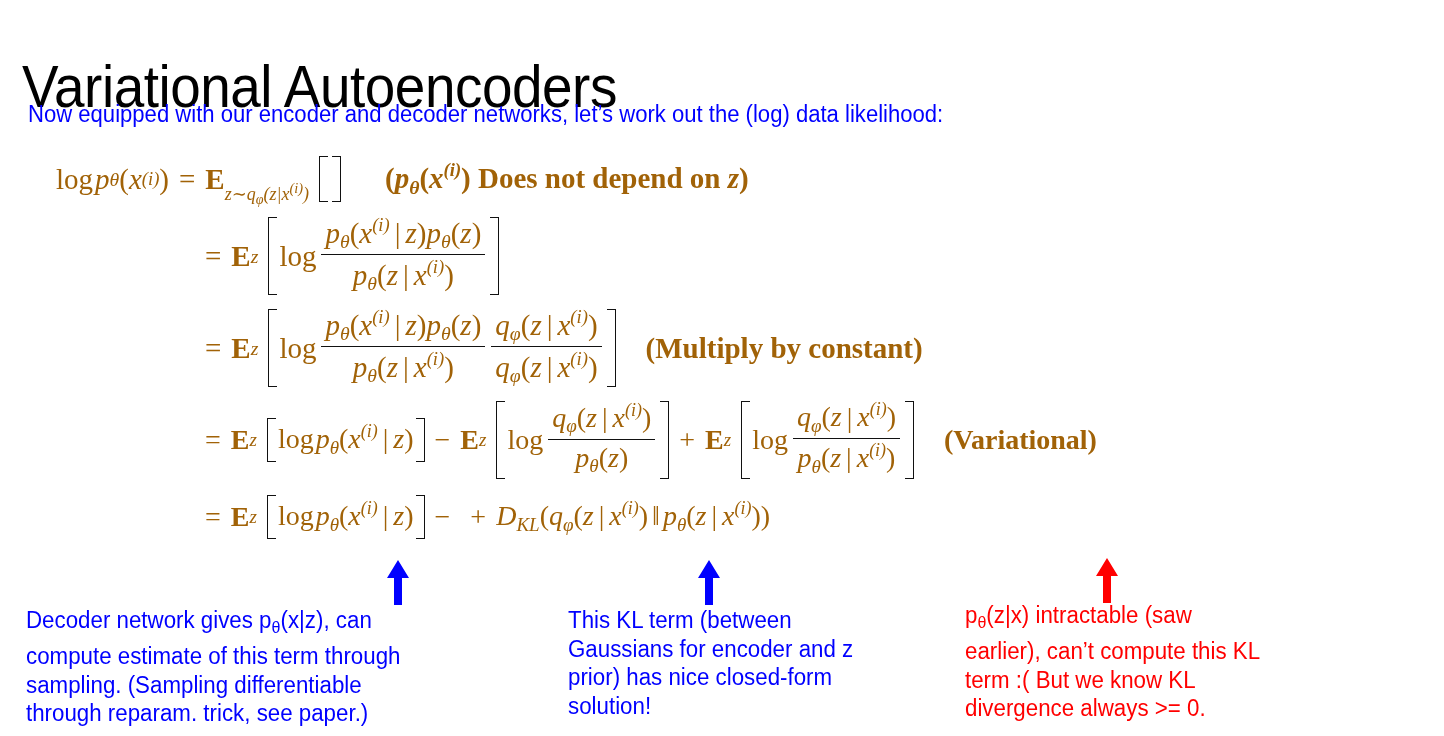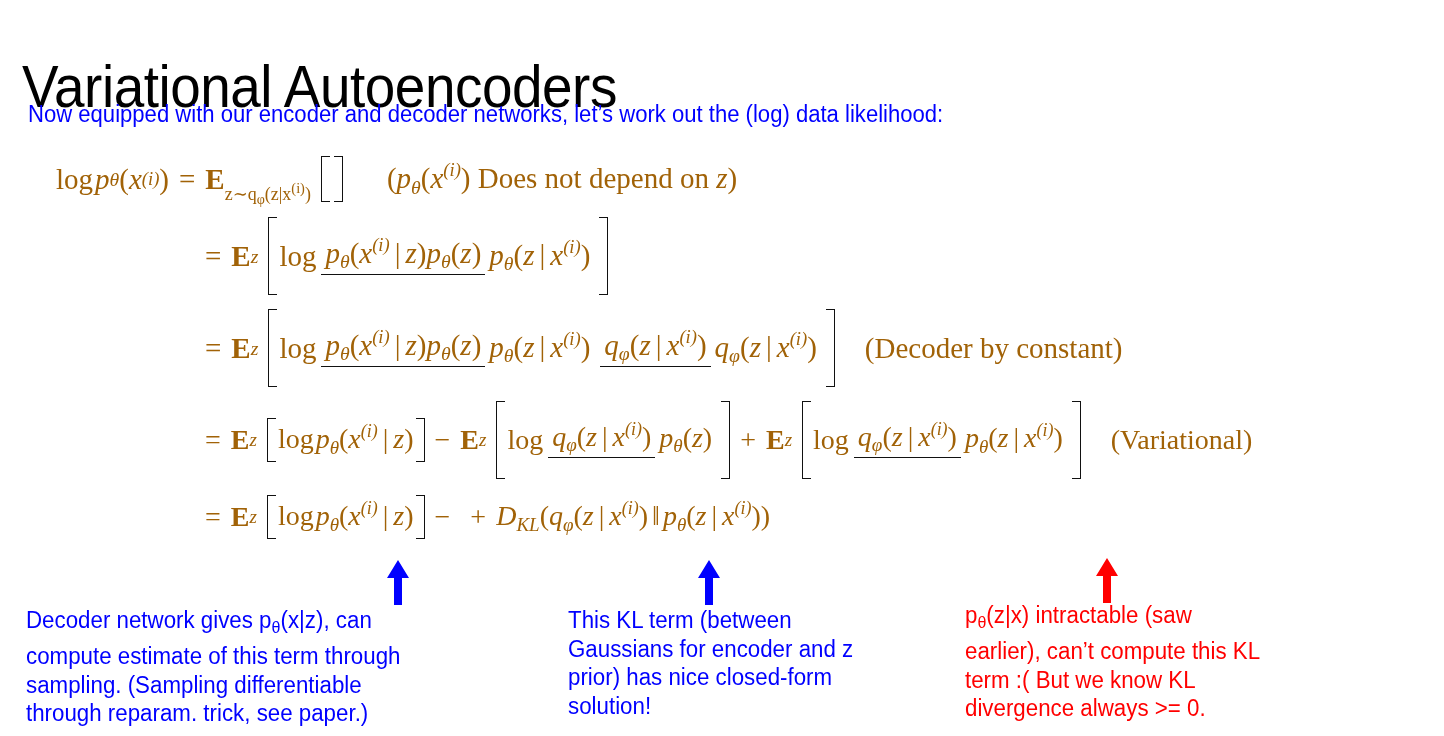--- a/index.html
+++ b/index.html
@@ -72,26 +72,26 @@
     vertical-align: -0.28em;
     font-style: italic;
     display: inline-block;
   }
   .sup {
     font-size: 0.64em;
     vertical-align: 0.62em;
     font-style: italic;
     display: inline-block;
   }
-  .subsub { font-size: 0.72em; vertical-align: -0.25em; display:inline-block;  margin-top: 29px;}
+  .subsub { font-size: 0.72em; vertical-align: -0.25em; display:inline-block; font-style: italic; margin-top: 29px;}
 
   
   .frac {
     display: inline-flex;
-    flex-direction: row;
+    flex-direction: column;
     align-items: center;
     vertical-align: middle;
     margin: 0 3px;
     position: relative;
     top: -0.05em;
   }
   .frac > .num {
     padding: 0 4px 1px 4px;
     border-bottom: 1.3px solid #111111;
     line-height: 1.22;
@@ -113,21 +113,21 @@
   .h-sm  { height: 46px; }
   .h-md  { height: 78px; }
   .h-xs  { height: 44px; }
 
   .vbar { padding: 0 5px; font-style: normal; }
   .dbar { padding: 0 4px; font-style: normal; letter-spacing: -1px;}
   .sp   { display: inline-block; width: 10px; }
   .sp-l { display: inline-block; width: 30px; }
   .sp-xl{ display: inline-block; width: 44px; }
 
-  .annot { font-style: normal; }
+  .annot { font-style: normal; font-weight: bold; }
 
   
   .arrow {
     position: absolute;
     width: 28px;
     height: 48px;
   }
 
   
   .note {
@@ -202,21 +202,21 @@
     <span class="frac">
       <span class="num"><span class="mt">p</span><span class="sub">θ</span>(<span class="mt">x</span><span class="sup">(i)</span><span class="vbar">|</span><span class="mt">z</span>)<span class="mt">p</span><span class="sub">θ</span>(<span class="mt">z</span>)</span>
       <span class="den"><span class="mt">p</span><span class="sub">θ</span>(<span class="mt">z</span><span class="vbar">|</span><span class="mt">x</span><span class="sup">(i)</span>)</span>
     </span>
     <span class="frac">
       <span class="num"><span class="mt">q</span><span class="sub">φ</span>(<span class="mt">z</span><span class="vbar">|</span><span class="mt">x</span><span class="sup">(i)</span>)</span>
       <span class="den"><span class="mt">q</span><span class="sub">φ</span>(<span class="mt">z</span><span class="vbar">|</span><span class="mt">x</span><span class="sup">(i)</span>)</span>
     </span>
     <span class="bkt-r h-md"></span>
     <span class="sp-l"></span>
-    <span class="annot">(Decoder by constant)</span>
+    <span class="annot">(Multiply by constant)</span>
   </div>
 
   <div class="eqline" style="left:205px; font-size:28px; height:92px;">
     <span class="mup">=</span>
       <span class="sp"></span>
     <span class="mbf">E</span>
       <span class="sub">z</span>
     <span class="sp"></span>
     <span class="bkt-l h-xs"></span>
     <span><span class="mop">log</span><span class="mt">p</span><span class="sub">θ</span>(<span class="mt">x</span><span class="sup">(i)</span><span class="vbar">|</span><span class="mt">z</span>)</span>

